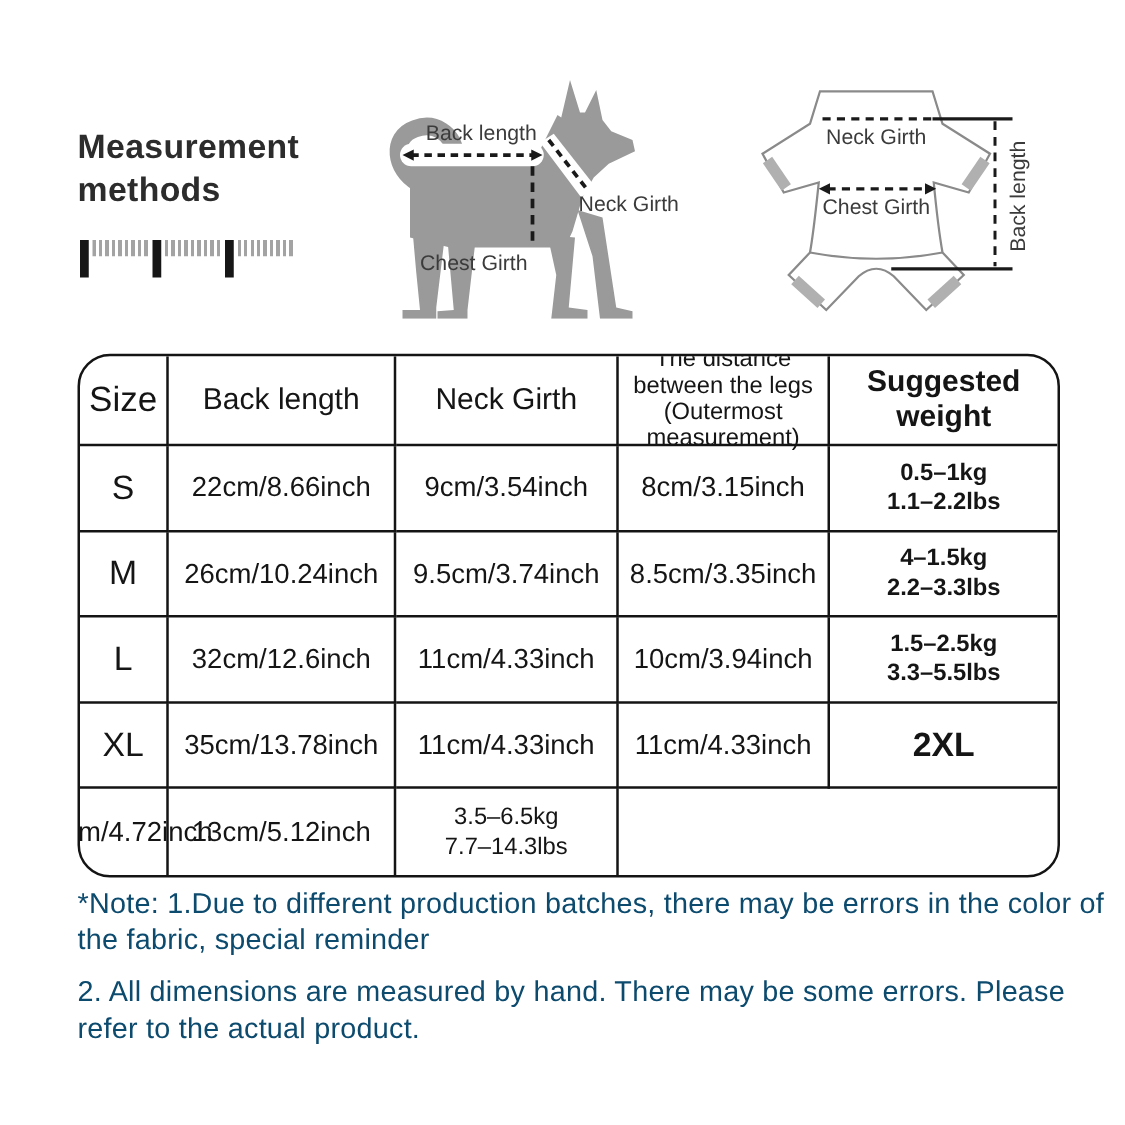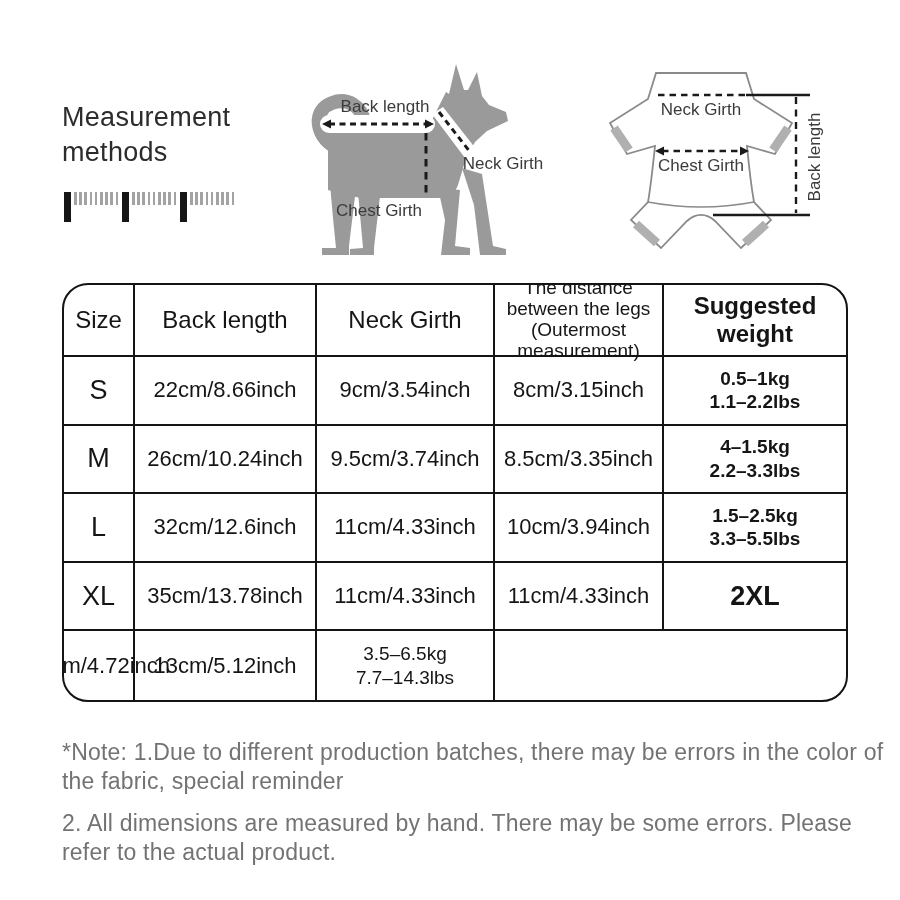--- a/index.html
+++ b/index.html
@@ -1,21 +1,21 @@
 <!DOCTYPE html>
 <html><head>
 <meta charset="utf-8">
 <style>
   html,body{margin:0;padding:0;background:#fff;}
   .page{position:relative;width:900px;height:900px;background:#ffffff;overflow:hidden;
         font-family:"Liberation Sans",sans-serif;color:#161616;}
 
   
   .title{position:absolute;left:62px;top:100px;width:215px;
-         font-size:27px;font-weight:normal;color:#2c2c2c;line-height:1.3;letter-spacing:.3px;}
+         font-size:27px;font-weight:bold;color:#2c2c2c;line-height:1.3;letter-spacing:.3px;}
 
   
   .ruler{position:absolute;left:64px;top:192px;display:flex;align-items:flex-start;}
   .ruler .seg{display:flex;align-items:flex-start;}
   .ruler .big{width:7px;height:30px;background:#161616;margin-right:3px;}
   .ruler .smalls{width:46px;height:13px;margin-right:2px;
         background:repeating-linear-gradient(90deg,#a3a3a3 0 2.6px,transparent 2.6px 5.2px);}
 
   
   .dog-svg{position:absolute;left:300px;top:50px;}
@@ -26,29 +26,29 @@
   .size-table{position:absolute;left:62px;top:283px;width:786px;height:419px;
       border:2px solid #141414;border-radius:26px;overflow:hidden;background:#fff;
       display:grid;grid-template-columns:71px 182px 178px 169px 1fr;
       grid-template-rows:72px repeat(5,1fr);box-sizing:border-box;}
   .size-table>div{border-right:2px solid #141414;border-bottom:2px solid #141414;
       display:flex;flex-direction:column;align-items:center;justify-content:center;
       text-align:center;color:#151515;padding:0 1px;box-sizing:border-box;}
   .size-table>div:nth-child(5n){border-right:none;font-weight:bold;}
   .size-table>div:nth-child(n+26){border-bottom:none;}
   .th{font-size:24px;}
-  .th-size{font-size:24px;}
+  .th-size{font-size:28px;}
   .th-dist{font-size:19px;line-height:1.1;white-space:pre-line;}
   .th-weight{font-size:24px;line-height:1.15;white-space:pre-line;}
   .td{font-size:22px;}
   .td-size{font-size:27px;}
   .td-weight{font-size:19px;line-height:1.25;}
 
   
-  .notes{position:absolute;left:62px;top:738px;width:834px;color:#737373;}
+  .notes{position:absolute;left:62px;top:708px;width:834px;color:#0c4a6e;}
   .notes p{margin:0 0 14px 0;font-size:23px;line-height:1.24;letter-spacing:.2px;}
 </style>
 </head>
 <body>
 
 <div class="page">
 
   <div class="title">Measurement methods</div>
 
   <div class="ruler">

